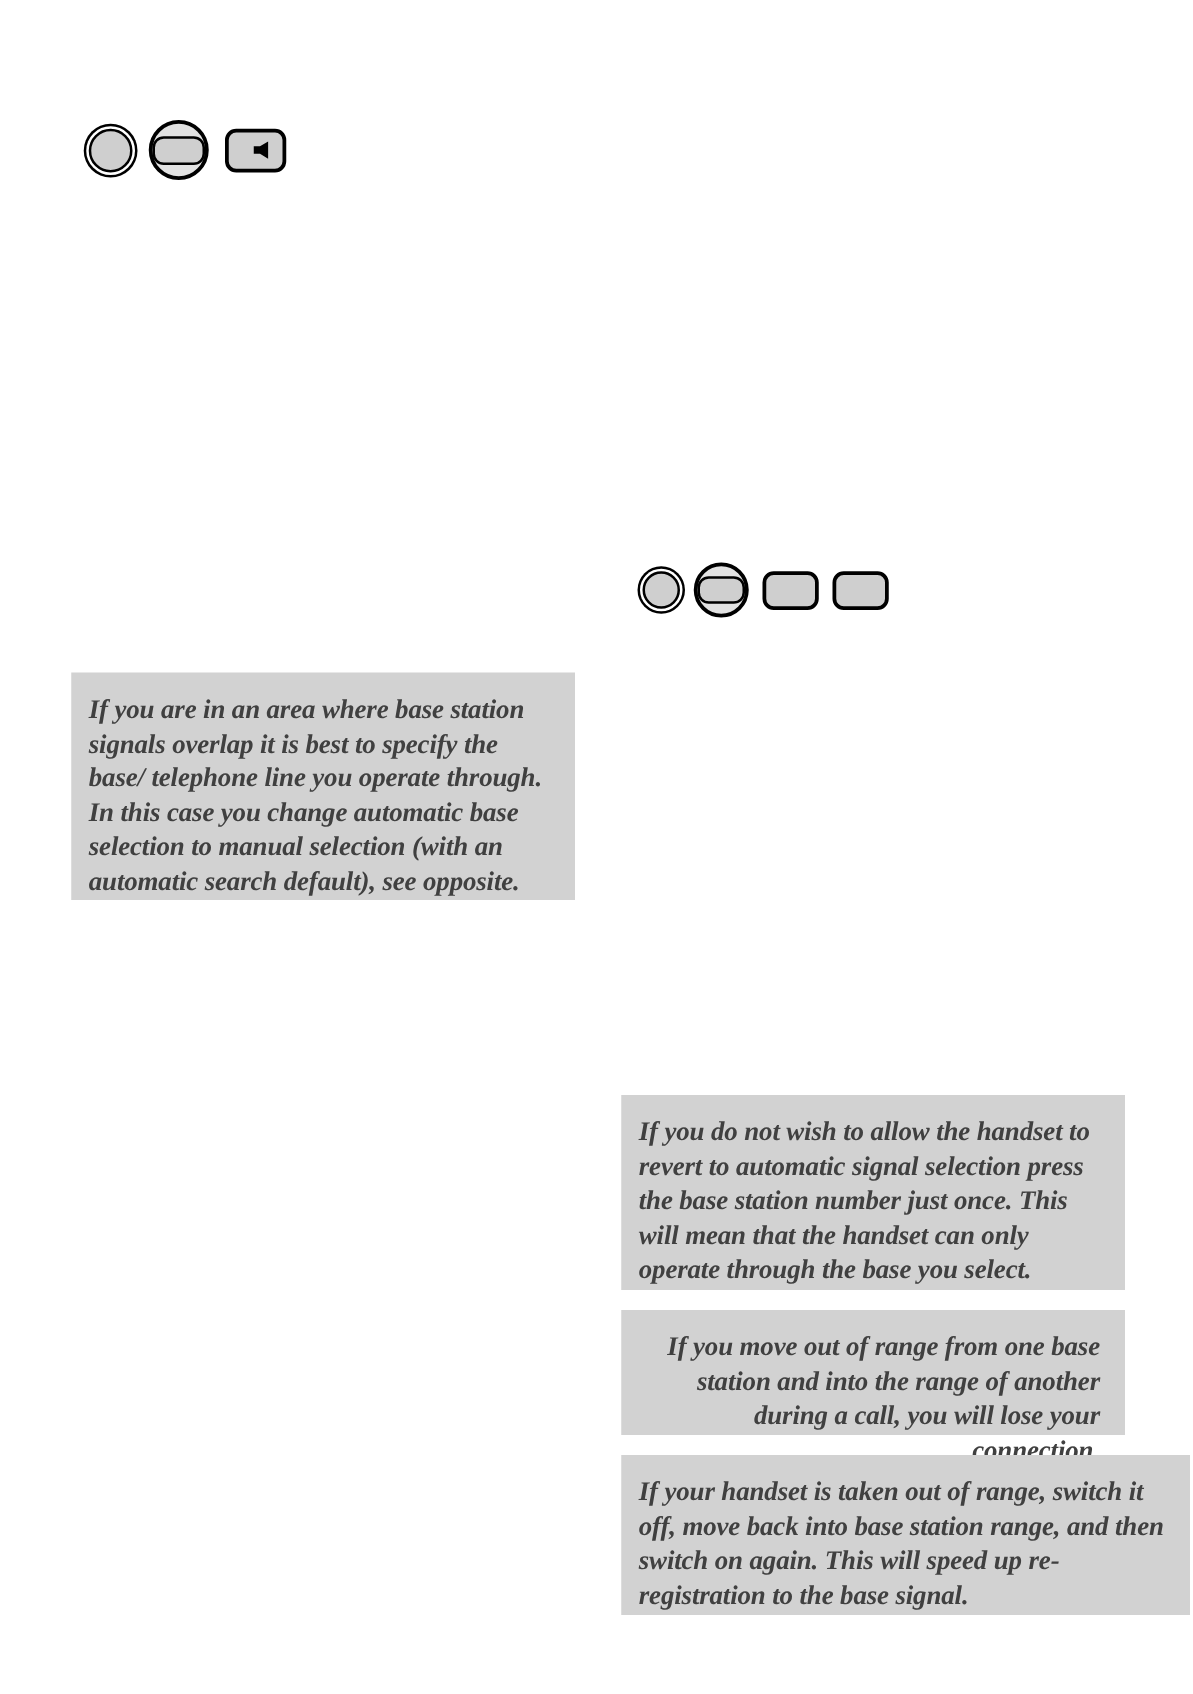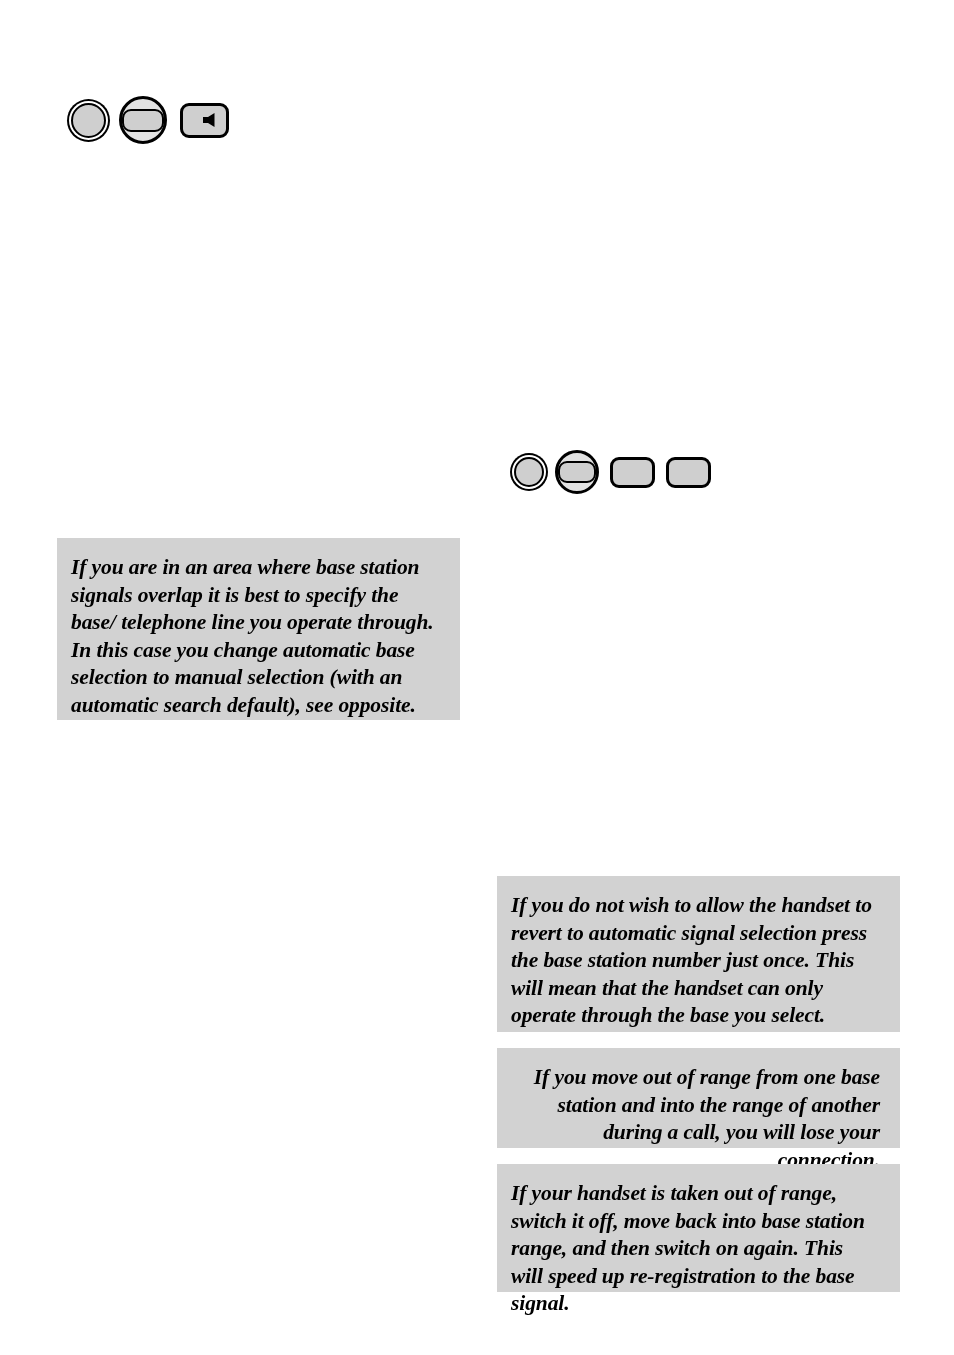--- a/index.html
+++ b/index.html
@@ -89,28 +89,28 @@
     box-sizing: border-box;
     padding: 16px 20px 16px 14px;
   }
   .note-box p {
     margin: 0;
     font-family: "Liberation Serif", serif;
     font-style: italic;
     font-weight: bold;
     font-size: 21.5px;
     line-height: 27.5px;
-    color: #000000;
+    color: #404040;
     letter-spacing: -0.1px;
   }
 
   #note-overlap     { left: 57px;  top: 538px;  width: 403px; height: 182px; }
   #note-norevert    { left: 497px; top: 876px;  width: 403px; height: 156px; }
   #note-outofrange  { left: 497px; top: 1048px; width: 403px; height: 100px; text-align: right; }
-  #note-switchoff   { left: 497px; top: 1164px; width: 403px; height: 128px; }
+  #note-switchoff   { left: 497px; top: 1164px; width: 455px; height: 128px; }
 </style>
 </head>
 <body>
 
 <div class="key-row" id="key-row-top">
 
   <div class="btn-circle" id="btn-circle-top"></div>
 
   <div class="btn-circle-oval" id="btn-circle-oval-top">
     <div class="inner-oval"></div>

